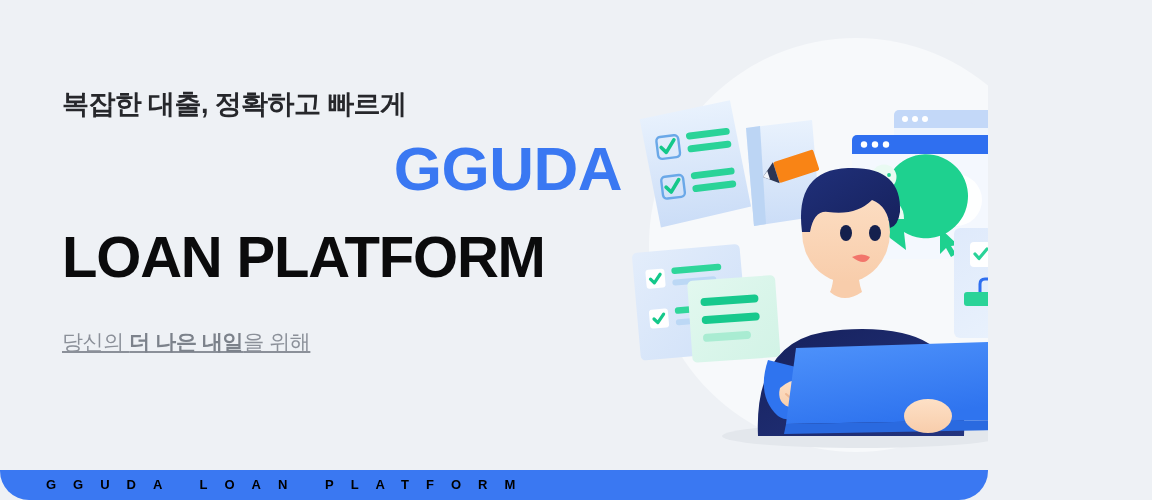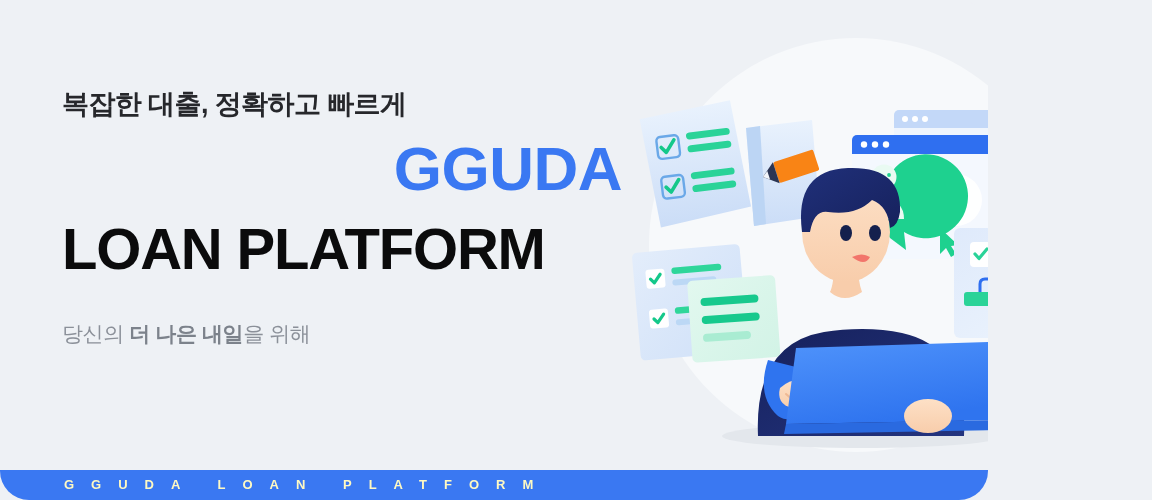--- a/index.html
+++ b/index.html
@@ -53,37 +53,37 @@
     white-space: nowrap;
     text-align: right;
   }
 
   .product {
     font-size: 58px;
     font-weight: 800;
     color: #0b0b0c;
     letter-spacing: -1.2px;
     line-height: 1.12;
-    margin: 16px 0 0 0;
+    margin: 24px 0 0 0;
     white-space: nowrap;
   }
 
   .subcopy {
     margin: 36px 0 0 0;
     font-size: 21px;
     line-height: 1.55;
     color: #8b9099;
     font-weight: 400;
     letter-spacing: -0.4px;
   }
   .subcopy .em {
     font-weight: 700;
     color: #7c828b;
   }
-  .subcopy-line { display: block; white-space: nowrap; }
+  .subcopy-line { display: block; white-space: nowrap; text-decoration: underline; }
 
   
   .stage {
     position: absolute;
     left: 598px;
     top: 0;
     width: 554px;
     height: 470px;
     z-index: 2;
   }
@@ -95,25 +95,25 @@
     left: 0;
     bottom: 0;
     width: 1152px;
     height: 30px;
     background: #3a78f2;
     z-index: 9;
     overflow: hidden;
   }
   .marquee-text {
     position: absolute;
-    left: 64px;
+    left: 46px;
     top: 0;
     height: 30px;
     line-height: 30px;
-    color: #fef9c3;
+    color: #000000;
     font-size: 13px;
     font-weight: 600;
     letter-spacing: 17px;
     white-space: nowrap;
   }
 </style>
 </head>
 <body>
 
 <div class="hero">

